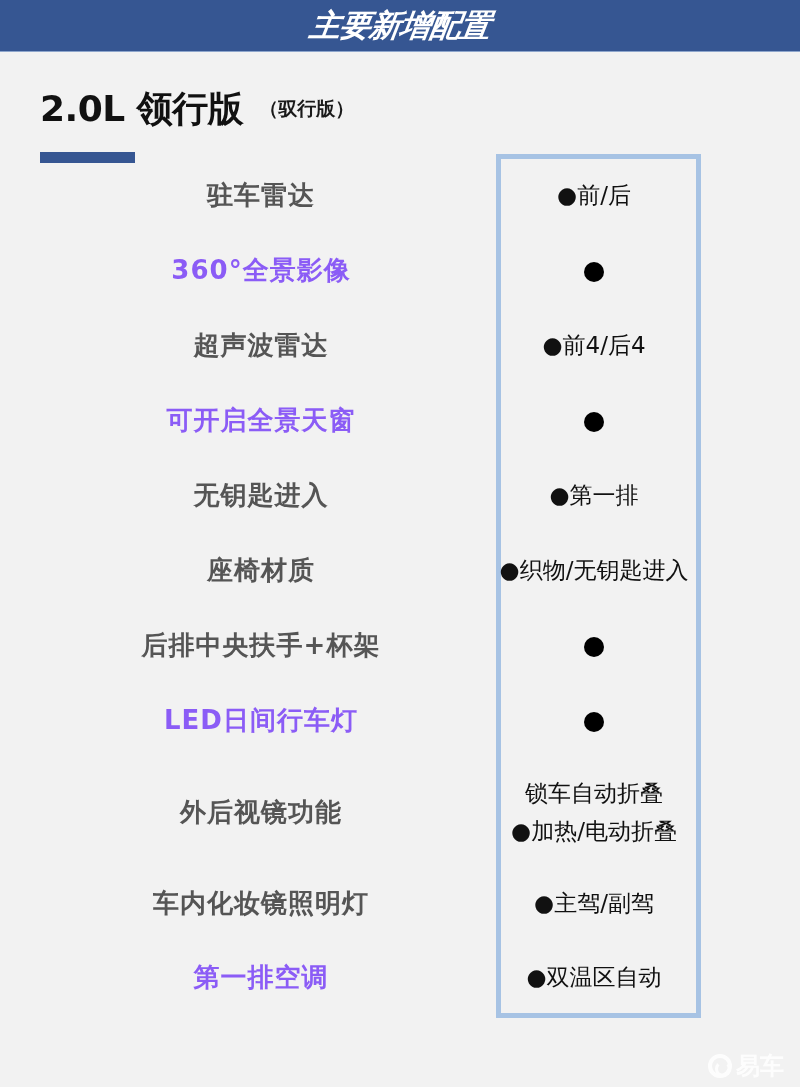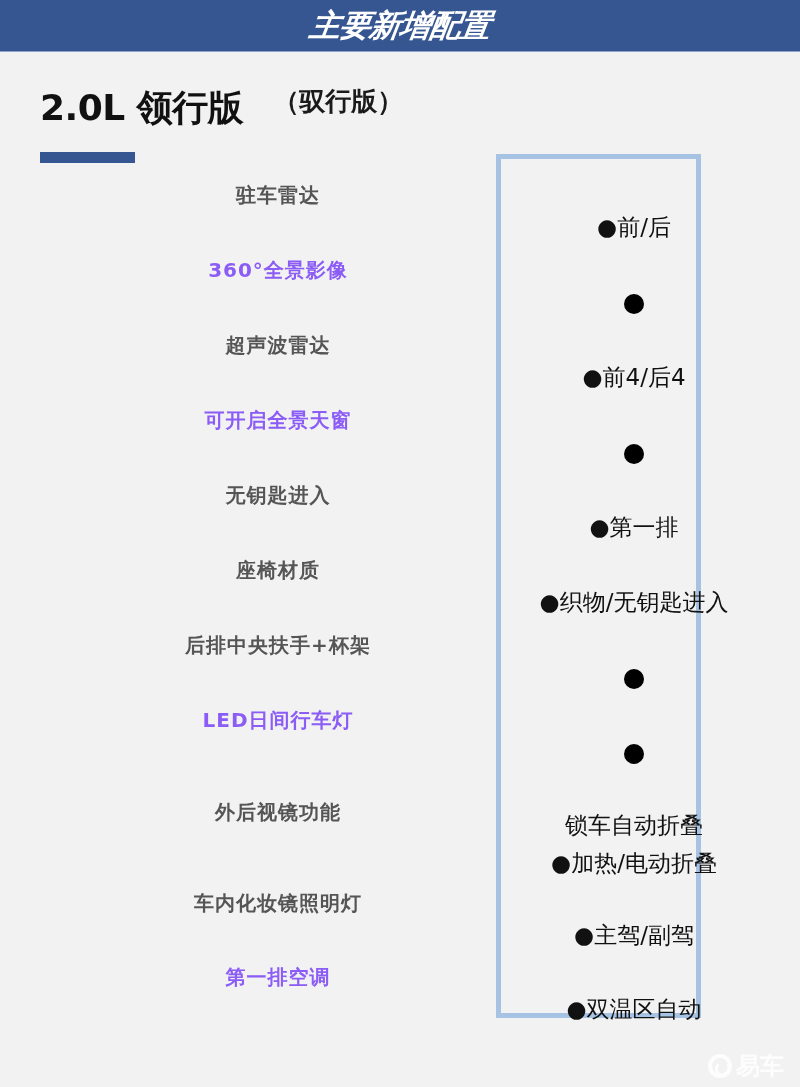--- a/index.html
+++ b/index.html
@@ -16,52 +16,51 @@
       border-bottom: 1px solid #8ea6cc;
       display: flex; align-items: center; justify-content: center;
     }
     .banner-title {
       color: #ffffff; font-size: 31px; font-weight: bold; font-style: italic;
       letter-spacing: -1px;
       transform: skewX(-8deg);
     }
     .heading {
       position: absolute; left: 40px; top: 84px; height: 50px;
-      display: flex; align-items: flex-start;
+      display: flex; align-items: center;
     }
     .trim-name {
       font-size: 36px; font-weight: bold; color: #111111; letter-spacing: -0.5px;
     }
     .trim-compare {
-      margin-left: 30px; font-size: 26px; font-weight: bold; color: #1a1a1a;
+      margin-left: 16px; font-size: 19px; font-weight: bold; color: #1a1a1a;
       display: flex; align-items: center;
     }
     .trim-compare .price { color: #e8833a; }
     .accent-bar {
       position: absolute; left: 40px; top: 152px; width: 95px; height: 11px;
       background: #365692;
     }
     .spec-box {
       position: absolute; left: 496px; top: 154px; width: 205px; height: 864px;
       border: 5px solid #a7c3e4;
     }
     .row {
       position: absolute; left: 0; width: 800px;
     }
     .row .label {
-      position: absolute; left: 278px; transform: translate(-50%, -50%);
-      white-space: nowrap; font-size: 20px; font-weight: bold; color: #555555;
+      position: absolute; left: 261px; transform: translate(-50%, -50%);
+      white-space: nowrap; font-size: 26px; font-weight: bold; color: #555555;
       letter-spacing: 1px;
     }
     .row .label.highlight { color: #8b5cf6; }
     .row .value {
-      position: absolute; left: 634px; transform: translate(-50%, -50%);
+      position: absolute; left: 594px; transform: translate(-50%, -50%);
       white-space: nowrap; font-size: 23px; color: #111111; text-align: center;
       line-height: 38px;
-      margin-top: 32px;
     }
     .row .value .dot-big {
       display: inline-block; width: 20px; height: 20px; border-radius: 50%;
       background: #000000; vertical-align: middle;
     }
     .watermark {
       position: absolute; left: 708px; top: 1050px;
       display: flex; align-items: center; gap: 4px;
       color: #ffffff; opacity: 0.9; font-size: 24px; font-weight: bold;
     }

